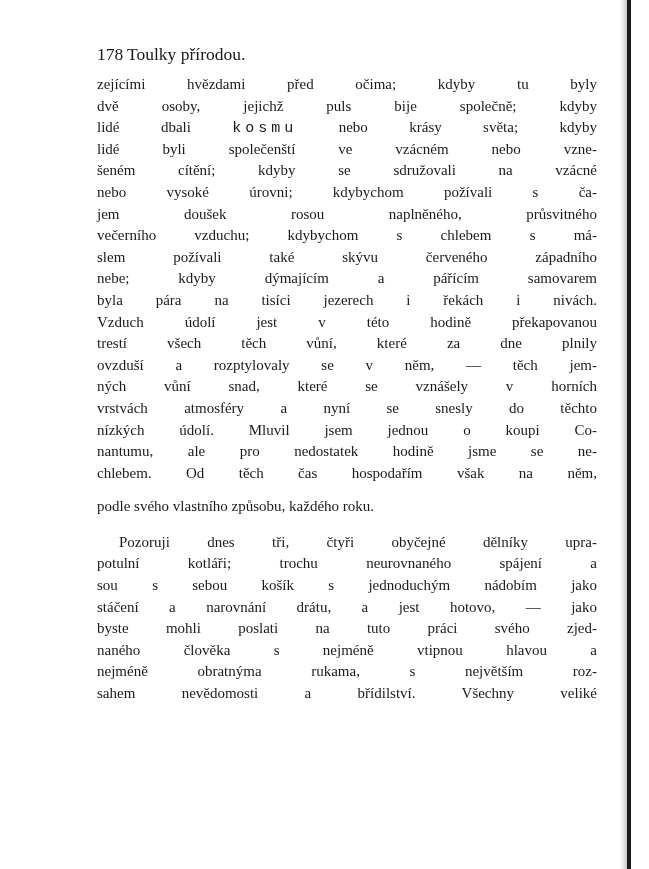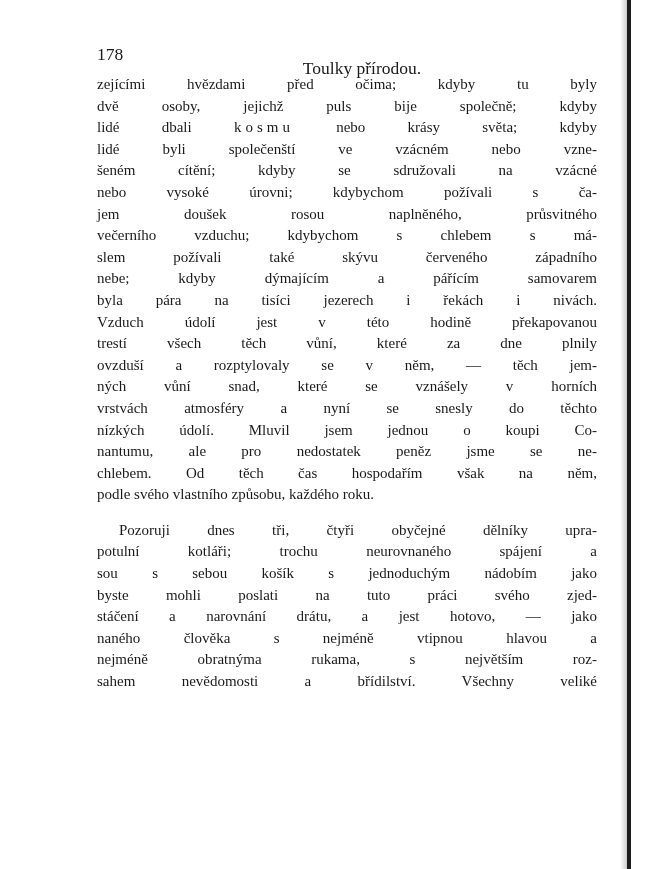--- a/index.html
+++ b/index.html
@@ -8,33 +8,33 @@
       background: #ffffff;
       font-family: "Liberation Serif", "DejaVu Serif", serif;
       color: #1a1a1a;
     }
     .page { position: absolute; left: 0; top: 0; width: 649px; height: 869px; }
     .header {
       position: absolute; left: 97px; top: 42px; width: 500px; height: 24px;
       font-size: 17.5px; line-height: 24px;
     }
     .page-number { position: absolute; left: 0; top: 0; }
-    .running-title { position: absolute; left: 0; right: 0; top: 0; text-align: center; padding-left: 30px; margin-top: 14px; }
+    .running-title { position: absolute; left: 0; right: 0; top: 0; padding-left: 30px; }
     .body-text {
       position: absolute; left: 97px; top: 74px; width: 500px;
       font-size: 15px; line-height: 21.6px;
     }
     .line {
       display: block; white-space: nowrap; height: 21.6px;
       text-align: justify; text-align-last: justify;
     }
-    .line.last { text-align-last: left; }
+    .line.last { text-align-last: left; margin-top: 12px; }
     .line.indent { padding-left: 22px; }
     .para-gap { height: 14px; }
-    .spaced { letter-spacing: 4px; }
+    .spaced { letter-spacing: 4px; font-family: Liberation Mono, monospace; }
     .edge-shade {
       position: absolute; left: 620px; top: 0; width: 8px; height: 869px;
       background: linear-gradient(to right, rgba(255,255,255,0), #d8d8d8 70%, #bdbdbd);
     }
     .edge-line {
       position: absolute; left: 627px; top: 0; width: 4px; height: 869px;
       background: #1c1c1c;
     }
   </style>
 </head>
@@ -59,33 +59,33 @@
       <span class="line">večerního vzduchu; kdybychom s chlebem s má-</span>
       <span class="line">slem požívali také skývu červeného západního</span>
       <span class="line">nebe; kdyby dýmajícím a pářícím samovarem</span>
       <span class="line">byla pára na tisíci jezerech i řekách i nivách.</span>
       <span class="line">Vzduch údolí jest v této hodině překapovanou</span>
       <span class="line">trestí všech těch vůní, které za dne plnily</span>
       <span class="line">ovzduší a rozptylovaly se v něm, — těch jem-</span>
       <span class="line">ných vůní snad, které se vznášely v horních</span>
       <span class="line">vrstvách atmosféry a nyní se snesly do těchto</span>
       <span class="line">nízkých údolí. Mluvil jsem jednou o koupi Co-</span>
-      <span class="line">nantumu, ale pro nedostatek peněz jsme se ne-</span>
+      <span class="line">nantumu, ale pro nedostatek hodině jsme se ne-</span>
       <span class="line">chlebem. Od těch čas hospodařím však na něm,</span>
       <span class="line last">podle svého vlastního způsobu, každého roku.</span>
     </div>
 
     <div class="para-gap"></div>
 
     <div>
       <span class="line indent">Pozoruji dnes tři, čtyři obyčejné dělníky upra-</span>
       <span class="line">potulní kotláři; trochu neurovnaného spájení a</span>
       <span class="line">sou s sebou košík s jednoduchým nádobím jako</span>
+      <span class="line">stáčení a narovnání drátu, a jest hotovo, — jako</span>
       <span class="line">byste mohli poslati na tuto práci svého zjed-</span>
-      <span class="line">stáčení a narovnání drátu, a jest hotovo, — jako</span>
       <span class="line">naného člověka s nejméně vtipnou hlavou a</span>
       <span class="line">nejméně obratnýma rukama, s největším roz-</span>
       <span class="line">sahem nevědomosti a břídilství. Všechny veliké</span>
     </div>
   </div>
 
   <div class="edge-shade"></div>
   <div class="edge-line"></div>
 </div>
 

